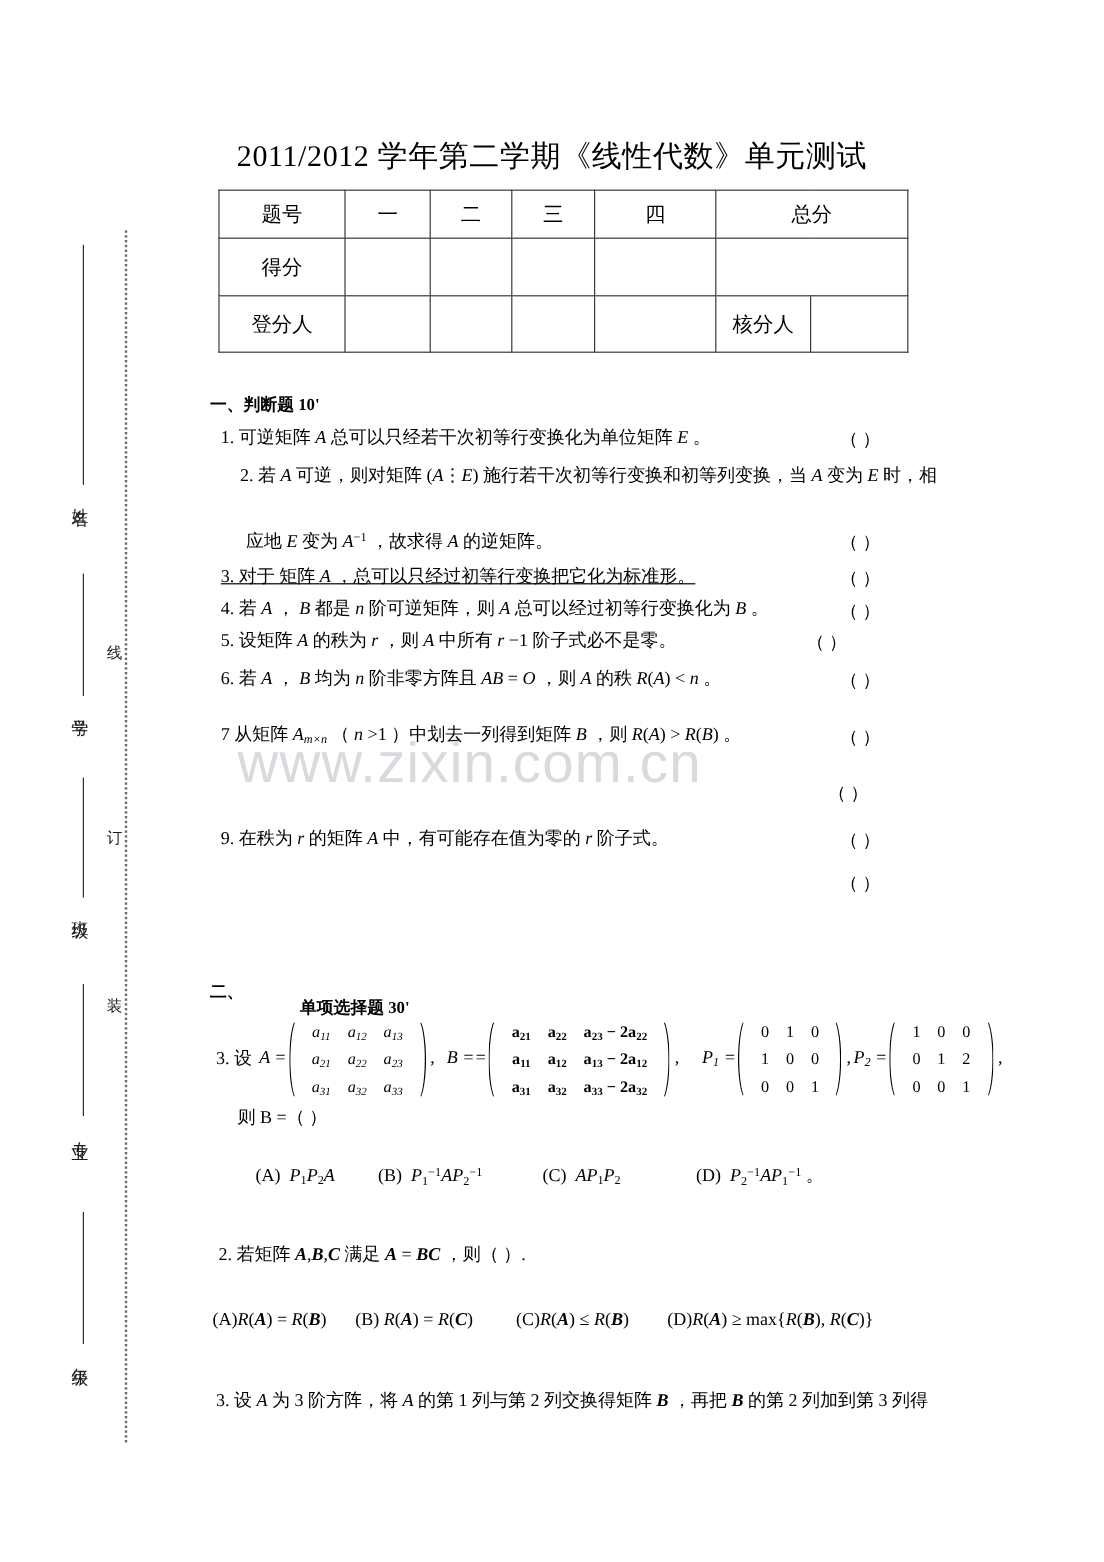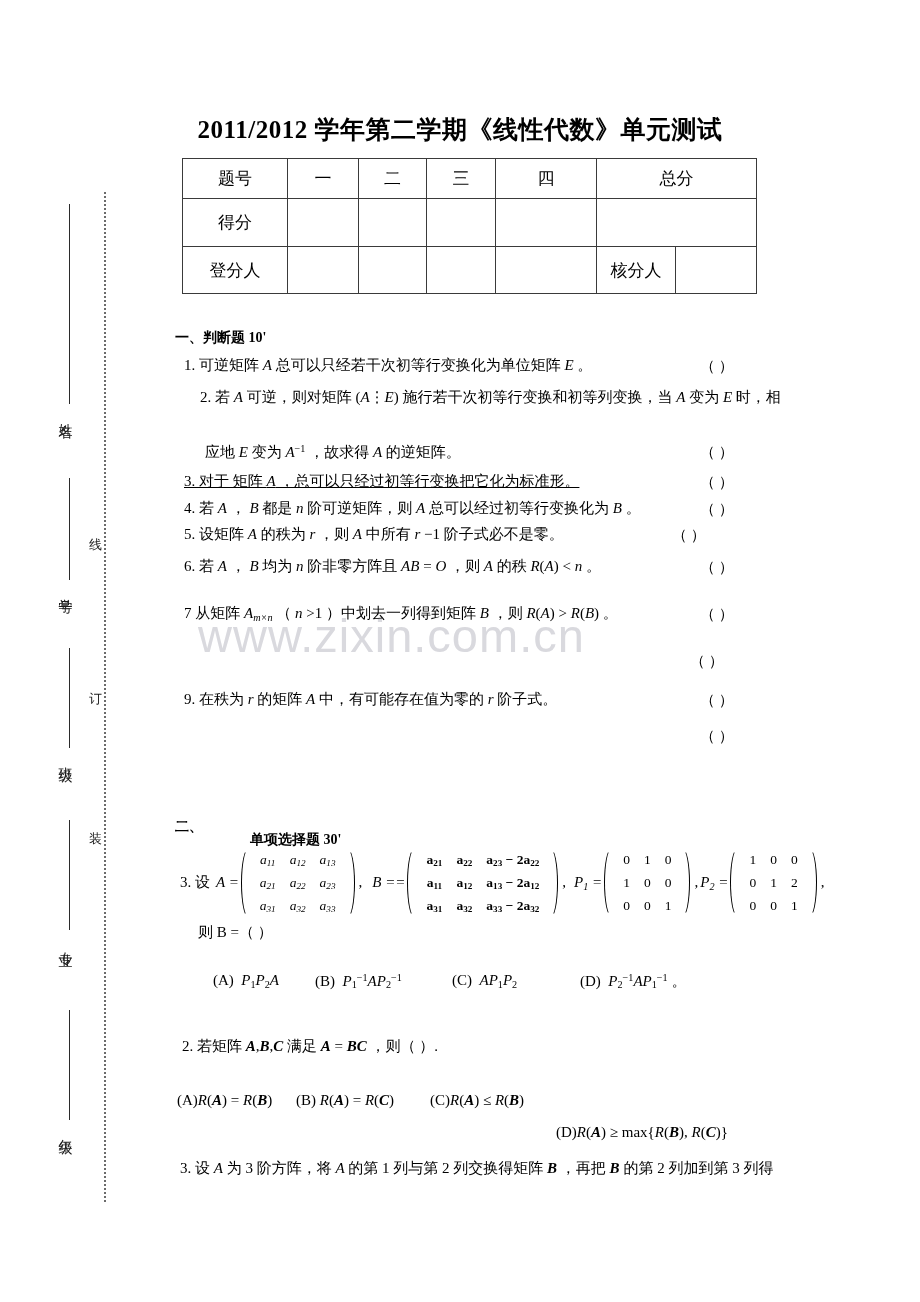--- a/index.html
+++ b/index.html
@@ -75,21 +75,21 @@
   }
 
   
   #doc-title {
     position: absolute;
     left: 0;
     top: 113px;
     width: 920px;
     text-align: center;
     font-size: 25px;
-    font-weight: bold;
+    font-weight: normal;
     letter-spacing: 0.5px;
     z-index: 1;
   }
 
   
   #score-table {
     position: absolute;
     left: 182px;
     top: 158px;
     border-collapse: collapse;
@@ -314,21 +314,21 @@
         <div>a<sub>12</sub></div>
         <div>a<sub>13</sub> − 2a<sub>12</sub></div>
         <div>a<sub>31</sub></div>
         <div>a<sub>32</sub></div>
         <div>a<sub>33</sub> − 2a<sub>32</sub></div>
       </span>
       <span class="pright"></span>
     </span>
     <span class="mtxt" style="margin:0 6px 0 2px;">,</span>
 
-    <span class="mlabel" style="margin-left:2px;font-style:italic;">P<sub>1</sub> =</span>
+    <span class="mlabel" style="margin-left:13px;font-style:italic;">P<sub>1</sub> =</span>
     <span class="mat">
       <span class="pleft"></span>
       <span class="mgrid plain" style="grid-template-columns:repeat(3,1fr);">
         <div>0</div>
         <div>1</div>
         <div>0</div>
         <div>1</div>
         <div>0</div>
         <div>0</div>
         <div>0</div>
@@ -383,21 +383,21 @@
 
   <div class="q" style="left:177px; top:1092px;">
     <span>(A)</span><span class="it">R</span>(<span class="bdit">A</span>) = <span class="it">R</span>(<span class="bdit">B</span>)
   </div>
   <div class="q" style="left:296px; top:1092px;">
     <span>(B)</span>&nbsp;<span class="it">R</span>(<span class="bdit">A</span>) = <span class="it">R</span>(<span class="bdit">C</span>)
   </div>
   <div class="q" style="left:430px; top:1092px;">
     <span>(C)</span><span class="it">R</span>(<span class="bdit">A</span>) ≤ <span class="it">R</span>(<span class="bdit">B</span>)
   </div>
-  <div class="q" style="left:556px; top:1092px;margin-top:32px;">
+  <div class="q" style="left:556px; top:1092px;">
     <span>(D)</span><span class="it">R</span>(<span class="bdit">A</span>) ≥ max{<span class="it">R</span>(<span class="bdit">B</span>), <span class="it">R</span>(<span class="bdit">C</span>)}
   </div>
 
   <div class="q" style="left:180px; top:1160px;">
     3. 设 <span class="it">A</span> 为 3 阶方阵，将 <span class="it">A</span> 的第 1 列与第 2 列交换得矩阵 <span class="bdit">B</span> ，再把 <span class="bdit">B</span> 的第 2 列加到第 3 列得
   </div>
 
 </div>
 
 </body></html>

